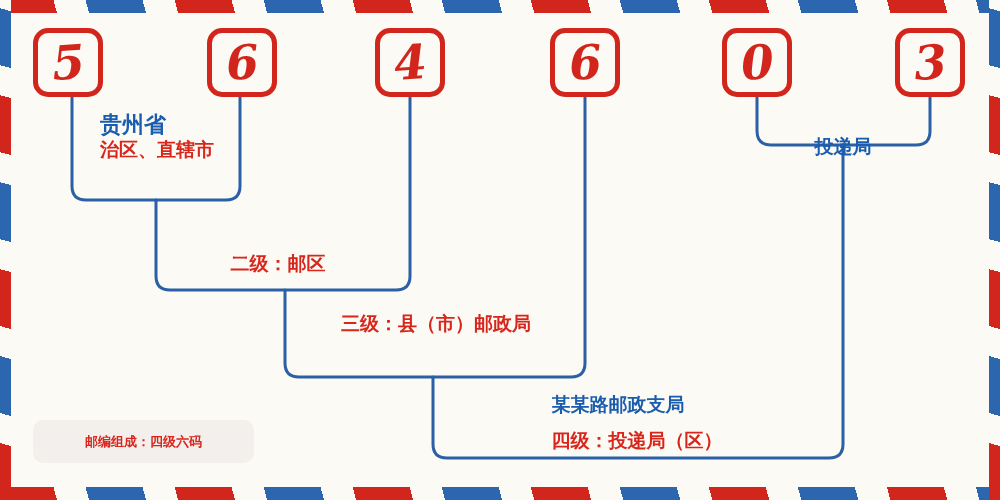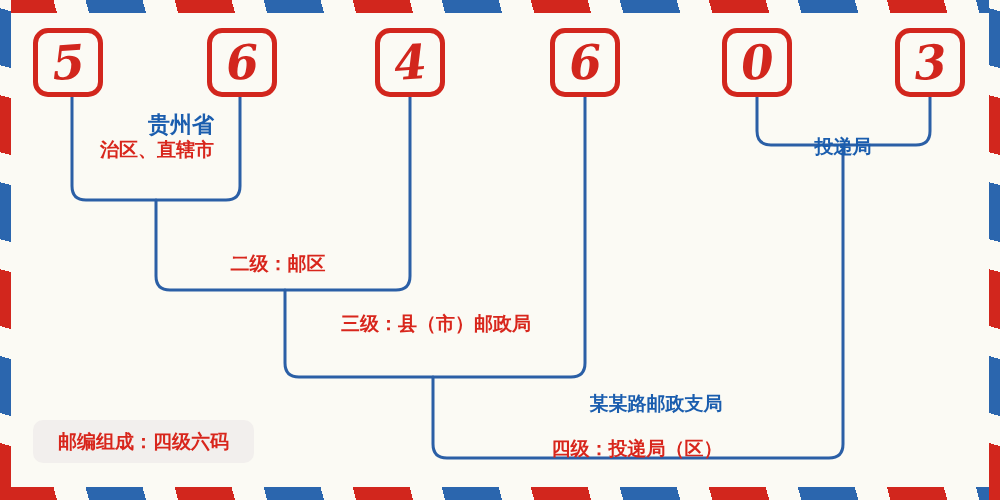--- a/index.html
+++ b/index.html
@@ -68,50 +68,50 @@
     font-weight:bold;
     font-size:47px;
     line-height:1;
     color:var(--red);
     transform:rotate(-4deg);
   }
   
   .label{
     position:absolute;
     transform:translateX(-50%);
-    text-align:right;
+    text-align:left;
     white-space:nowrap;
     z-index:4;
   }
   .place{
     color:var(--text-blue);
     font-weight:bold;
     font-size:22px;
     line-height:26px;
   }
   .desc{
     color:var(--text-red);
     font-weight:bold;
     font-size:19px;
     line-height:24px;
   }
   .place.small{font-size:19px;margin-top:24px;}
-  .place.mid{font-size:19px;font-family:Liberation Mono, monospace;}
-  .lvl4-desc{margin-top:19px;}
+  .place.mid{font-size:19px;}
+  .lvl4-desc{margin-top:11px;}
   
   .badge{
     position:absolute;
     left:33px;top:420px;
     width:221px;height:43px;
     background:var(--badge-bg);
     border-radius:10px;
     display:flex;align-items:center;justify-content:center;
     color:var(--text-red);
     font-weight:bold;
-    font-size:19px;
+    font-size:13px;
     z-index:4;
   }
 </style>
 </head>
 <body>
 
 <div class="stage">
 
   <div class="stripe h top"></div>
   <div class="stripe h bottom"></div>

